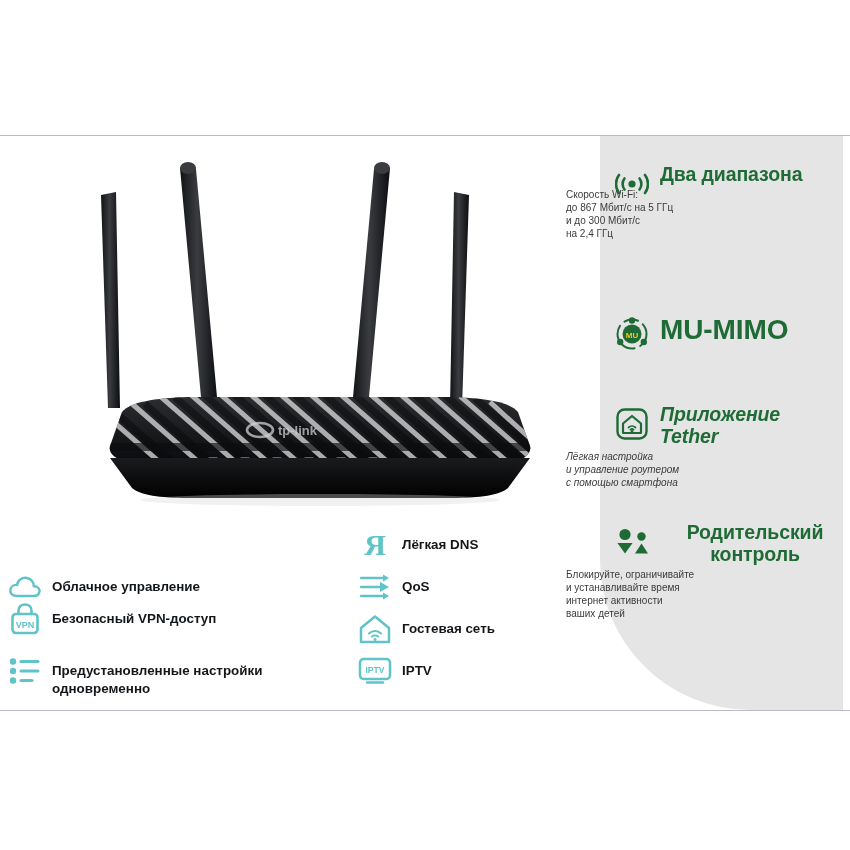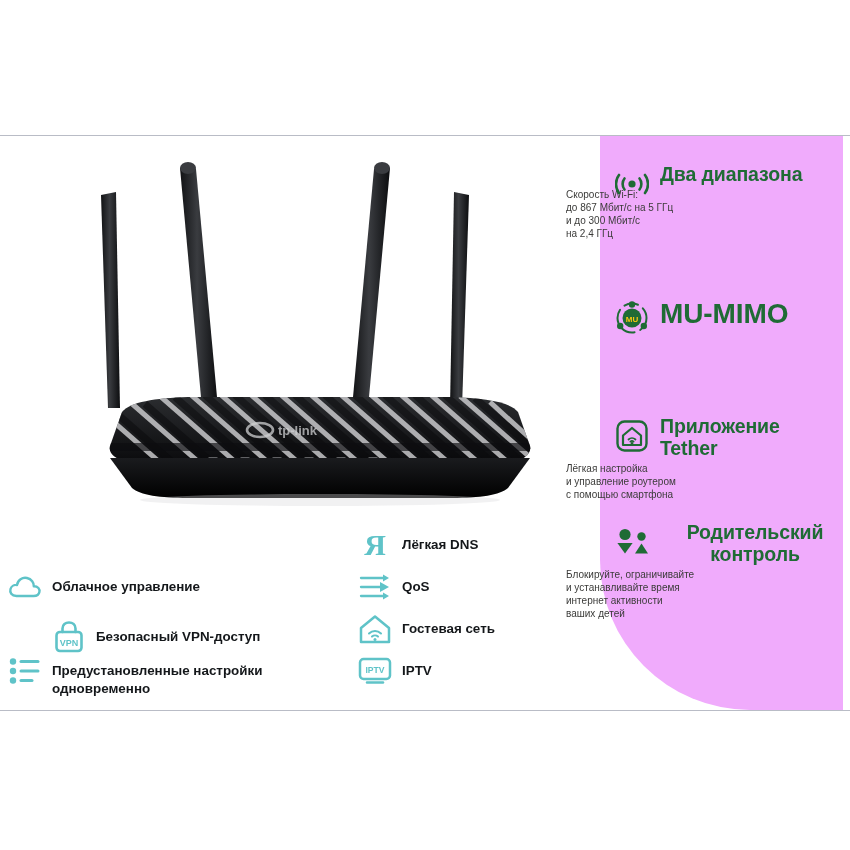--- a/index.html
+++ b/index.html
@@ -37,21 +37,21 @@
     background: #b9bcc6;
   }
 
   
   .yellow-panel {
     position: absolute;
     left: 600px;
     top: 136px;
     width: 243px;
     height: 574px;
-    background: #f0abfc;
+    background: #e5e5e5;
     border-bottom-left-radius: 150px 150px;
   }
 
   .feat-block {
     position: absolute;
     left: 12px;
     width: 238px;
   }
   .feat-icon {
     position: absolute;
@@ -239,37 +239,37 @@
       </div>
       <div class="feat-body">
         <div class="feat-title">Два диапазона</div>
       </div>
       <div class="feat-desc wide">Скорость Wi-Fi:
 до 867 Мбит/с на 5 ГГц
 и до 300 Мбит/с
 на 2,4 ГГц</div>
     </div>
 
-    <div class="feat-block" style="top:162px;">
+    <div class="feat-block" style="top:178px;">
       <div class="feat-icon">
         <svg width="34" height="34" viewBox="0 0 34 34">
           <circle cx="17" cy="17" r="14.5" fill="none" stroke="#1f6b35" stroke-width="2" stroke-dasharray="14 6" stroke-linecap="round"></circle>
           <circle cx="17" cy="17" r="9.5" fill="#1f6b35"></circle>
           <circle cx="17" cy="3.5" r="3.2" fill="#1f6b35"></circle>
           <circle cx="5.2" cy="25" r="3.2" fill="#1f6b35"></circle>
           <circle cx="28.8" cy="25" r="3.2" fill="#1f6b35"></circle>
           <text x="17" y="20.6" text-anchor="middle" font-family="'Liberation Sans',sans-serif" font-size="8" font-weight="bold" fill="#fac710">MU</text>
         </svg>
       </div>
       <div class="feat-body">
         <div class="feat-title" style="font-size:28px;">MU-MIMO</div>
       </div>
     </div>
 
-    <div class="feat-block" style="top:280px;">
+    <div class="feat-block" style="top:268px;font-style:italic;">
       <div class="feat-icon">
         <svg width="32" height="32" viewBox="0 0 32 32">
           <rect x="1.5" y="1.5" width="29" height="29" rx="7" fill="none" stroke="#1f6b35" stroke-width="2.4"></rect>
           <path d="M16 8 L25 15.5 L25 25 L7 25 L7 15.5 Z" fill="none" stroke="#1f6b35" stroke-width="2.2" stroke-linejoin="round"></path>
           <g fill="none" stroke="#1f6b35" stroke-width="1.8" stroke-linecap="round">
             <path d="M12.5 19.5 C 14.5 17.6, 17.5 17.6, 19.5 19.5"></path>
             <path d="M14.4 21.6 C 15.4 20.7, 16.6 20.7, 17.6 21.6"></path>
           </g>
           <circle cx="16" cy="23.4" r="1.3" fill="#1f6b35"></circle>
         </svg>
@@ -311,21 +311,21 @@
       <div class="spec-ico">
         <svg width="34" height="26" viewBox="0 0 34 26">
           <path d="M8.5 22 C 3.5 22, 1.5 18.5, 2.5 15 C 3.4 12, 6.5 10.6, 9 11
                    C 9.8 5.8, 14.4 3, 19 4 C 23.6 5, 26 9, 25.8 12.2
                    C 30 12.2, 32 15, 31.4 18 C 30.9 20.8, 28.4 22, 25.6 22 Z" fill="none" stroke="#5fc3c8" stroke-width="2.4" stroke-linejoin="round"></path>
         </svg>
       </div>
       <div class="spec-label">Облачное управление</div>
     </div>
 
-    <div class="spec-item" style="left:8px; top:100px;margin-left:44px;">
+    <div class="spec-item" style="left:8px; top:82px;">
       <div class="spec-ico">
         <svg width="30" height="32" viewBox="0 0 30 32">
           <path d="M8.5 11 L8.5 7.5 C 8.5 3.5, 11.5 1.5, 15 1.5
                    C 18.5 1.5, 21.5 3.5, 21.5 7.5 L 21.5 11" fill="none" stroke="#5fc3c8" stroke-width="2.6" stroke-linecap="round"></path>
           <rect x="2.5" y="11" width="25" height="19" rx="3.4" fill="none" stroke="#5fc3c8" stroke-width="2.6"></rect>
           <text x="15" y="24.6" text-anchor="middle" font-family="'Liberation Sans',sans-serif" font-size="9" font-weight="bold" fill="#5fc3c8">VPN</text>
         </svg>
       </div>
       <div class="spec-label">Безопасный VPN-доступ</div>
     </div>

